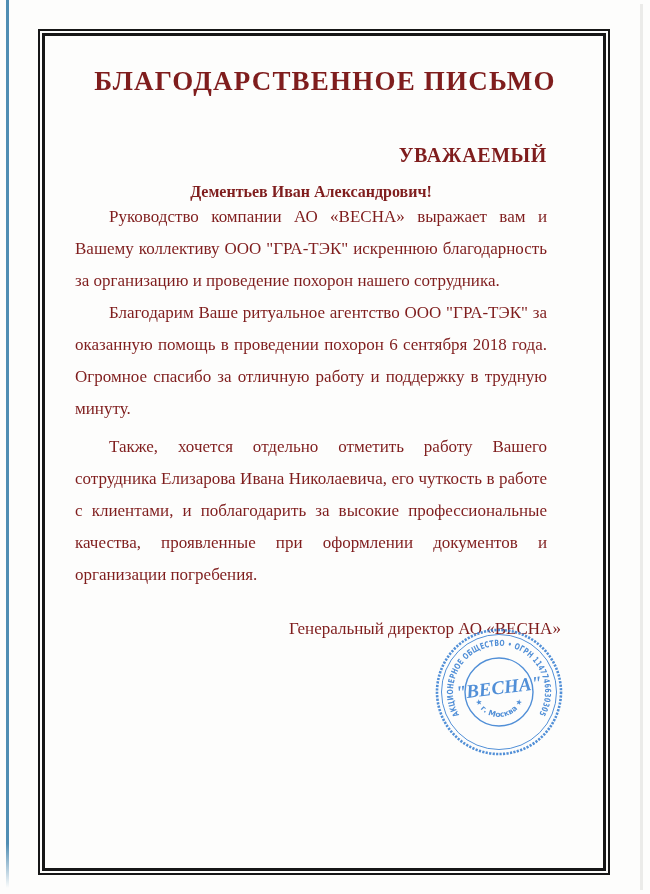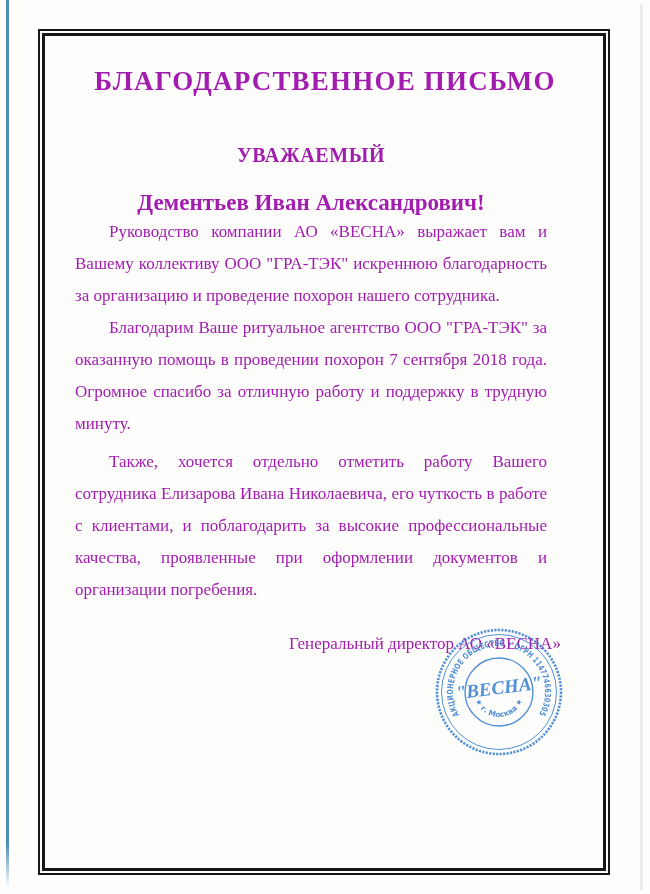--- a/index.html
+++ b/index.html
@@ -4,39 +4,39 @@
 <style>
   :root{
     --stamp-color:#3a80d2;
     --ink-color:#3d3fa3;
     --accent-line:#4f8db3;
   }
   html,body{margin:0;padding:0;}
   body{width:650px;height:894px;overflow:hidden;background:#fff;}
   .page{
     position:relative;width:650px;height:894px;background:#fdfdfc;overflow:hidden;
-    font-family:"Liberation Serif","DejaVu Serif",serif;color:#a21caf;
+    font-family:"Liberation Serif","DejaVu Serif",serif;color:#7f1d1d;
   }
   .scan-line-left{
     position:absolute;left:6px;top:0;width:3px;height:888px;
     background:linear-gradient(to bottom,var(--accent-line) 0,var(--accent-line) 95%,rgba(79,141,179,0) 100%);
   }
   .scan-edge-right{position:absolute;right:7px;top:4px;bottom:4px;width:3px;background:#ebebe9;}
   .frame{
     position:absolute;left:38px;top:29px;width:572px;height:846px;
     border:2px solid #171717;box-sizing:border-box;padding:2px;background:#fdfdfc;
   }
   .frame-inner{width:100%;height:100%;box-sizing:border-box;border:3px solid #171717;position:relative;}
   .content{position:absolute;top:0;left:0;right:0;bottom:0;padding:26px 56px 0 30px;}
   .title{
     font-size:27px;font-weight:bold;text-align:center;letter-spacing:1.2px;
     position:relative;left:14px;margin-top:4px;white-space:nowrap;
   }
-  .greeting{text-align:center;font-weight:bold;font-size:20px;margin-top:47px;letter-spacing:0.6px;}
-  .recipient{text-align:center;font-weight:bold;font-size:23px;margin-top:23px;}
+  .greeting{text-align:right;font-weight:bold;font-size:20px;margin-top:47px;letter-spacing:0.6px;}
+  .recipient{text-align:center;font-weight:bold;font-size:16px;margin-top:16px;}
   .body-block{}
   .para{margin:0;font-size:17px;line-height:32px;text-align:justify;text-indent:34px;}
   .para-3{margin-top:6px;}
   .closing{margin-left:214px;margin-top:28px;font-size:17px;}
   .regards{line-height:20px;}
   .position{margin-top:13px;line-height:20px;white-space:nowrap;}
   .sig-row{position:relative;margin-top:9px;height:26px;white-space:nowrap;}
   .sig-line{
     display:inline-block;width:146px;height:20px;border-bottom:2px solid #1b1b1b;
     vertical-align:baseline;
@@ -64,21 +64,21 @@
     <div class="frame-inner">
       <div class="content">
 
         <div class="title">БЛАГОДАРСТВЕННОЕ ПИСЬМО</div>
 
         <div class="greeting">УВАЖАЕМЫЙ</div>
         <div class="recipient">Дементьев Иван Александрович!</div>
 
         <div class="body-block">
           <p class="para">Руководство компании АО «ВЕСНА» выражает вам и Вашему коллективу ООО "ГРА-ТЭК" искреннюю благодарность за организацию и проведение похорон нашего сотрудника.</p>
-          <p class="para">Благодарим Ваше ритуальное агентство ООО "ГРА-ТЭК" за оказанную помощь в проведении похорон 7 сентября 2018 года. Огромное спасибо за отличную работу и поддержку в трудную минуту.</p>
+          <p class="para">Благодарим Ваше ритуальное агентство ООО "ГРА-ТЭК" за оказанную помощь в проведении похорон 6 сентября 2018 года. Огромное спасибо за отличную работу и поддержку в трудную минуту.</p>
           <p class="para para-3">Также, хочется отдельно отметить работу Вашего сотрудника Елизарова Ивана Николаевича, его чуткость в работе с клиентами, и поблагодарить за высокие профессиональные качества, проявленные при оформлении документов и организации погребения.</p>
         </div>
 
         <div class="closing">
           <div class="position">Генеральный директор АО «ВЕСНА»</div>
         </div>
 
       </div>
     </div>
   </div>

